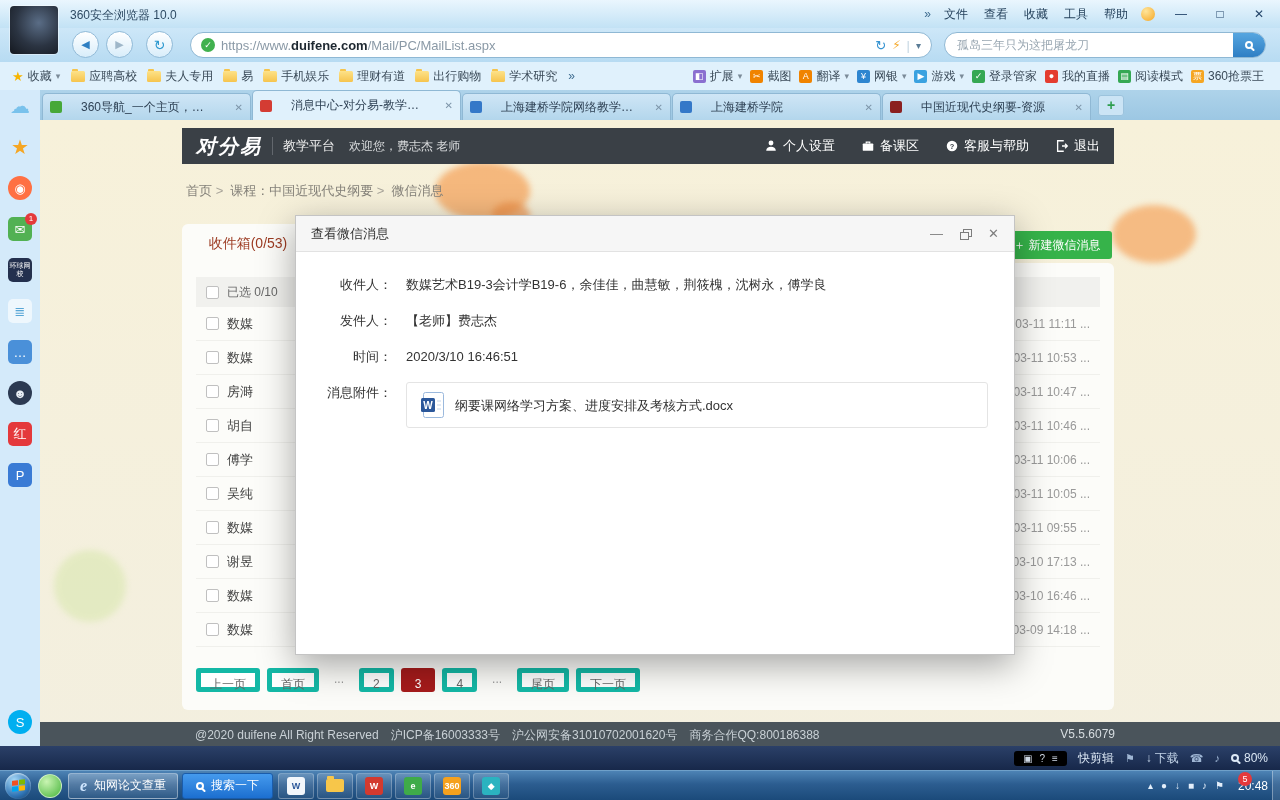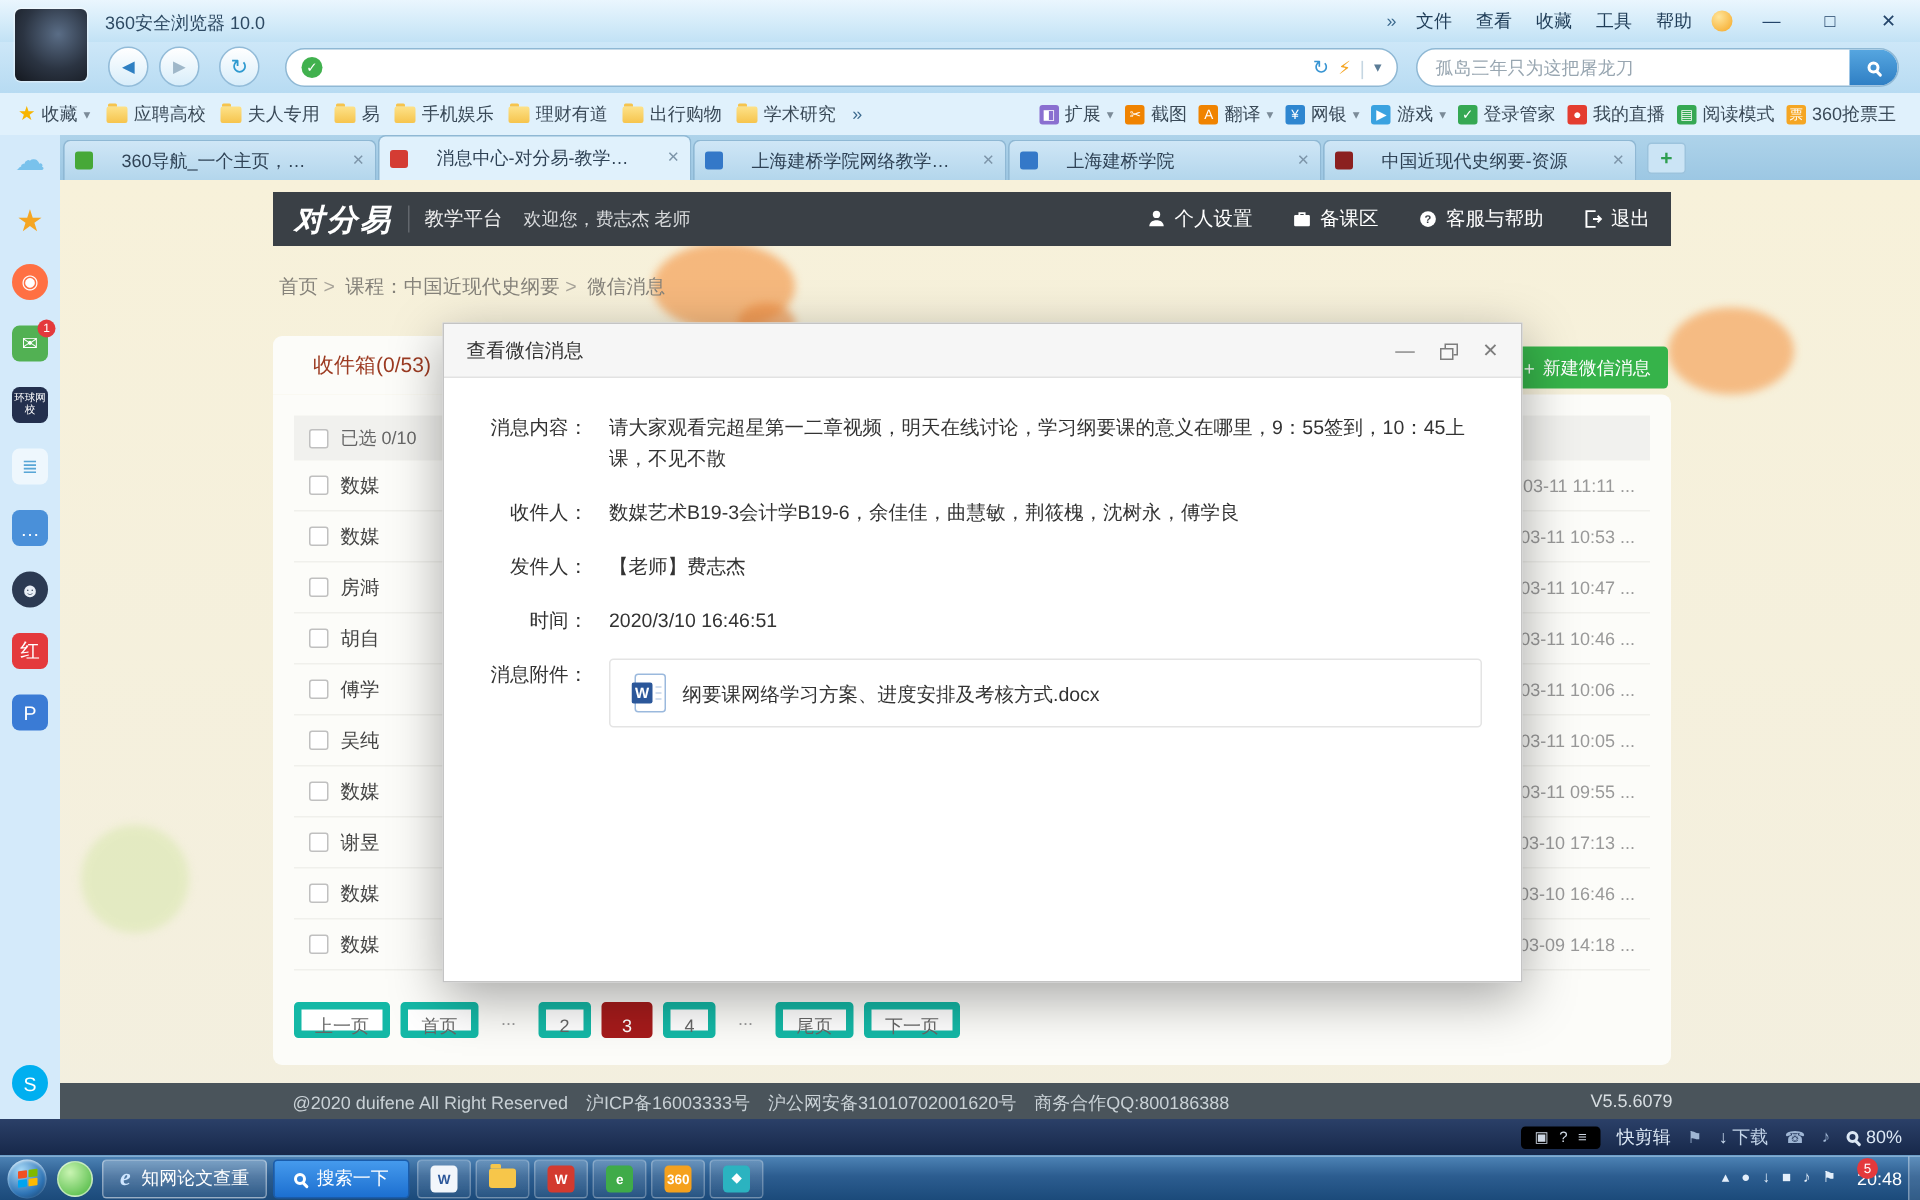--- a/index.html
+++ b/index.html
@@ -195,20 +195,23 @@
   </div>
 
   <div class="avatar"></div>
 
   <div class="toolbar">
     <div class="nav-circle nav-back">◀</div>
     <div class="nav-circle nav-fwd">▶</div>
     <div class="nav-circle nav-reload">↻</div>
     <div class="addressbar">
       <span class="addr-shield">✓</span>
+      <span>
+        <span class="url-prefix">https://www.</span><span class="url-domain">duifene.com</span><span class="url-path">/Mail/PC/MailList.aspx</span>
+      </span>
       <span class="addr-spacer"></span>
       <span class="addr-reload">↻</span>
       <span class="addr-bolt">⚡</span>
       <span class="addr-div">|</span>
       <span class="addr-caret">▾</span>
     </div>
     <div class="searchbar">
       <span class="search-text">孤岛三年只为这把屠龙刀</span>
       <span class="search-btn">
           <i class="mag"></i>
@@ -586,24 +589,20 @@
       <div class="modal-controls">
         <span>—</span>
         <span class="restore"></span>
         <span>✕</span>
       </div>
     </div>
     <div class="modal-body">
       <div>
 
 
-          <div class="field">
-            <span class="flabel">消息内容：</span>
-            <span class="fvalue">请大家观看完超星第一二章视频，明天在线讨论，学习纲要课的意义在哪里，9：55签到，10：45上课，不见不散</span>
-          </div>
 
           <div class="field">
             <span class="flabel">收件人：</span>
             <span class="fvalue">数媒艺术B19-3会计学B19-6，余佳佳，曲慧敏，荆筱槐，沈树永，傅学良</span>
           </div>
 
           <div class="field">
             <span class="flabel">发件人：</span>
             <span class="fvalue">【老师】费志杰</span>
           </div>

